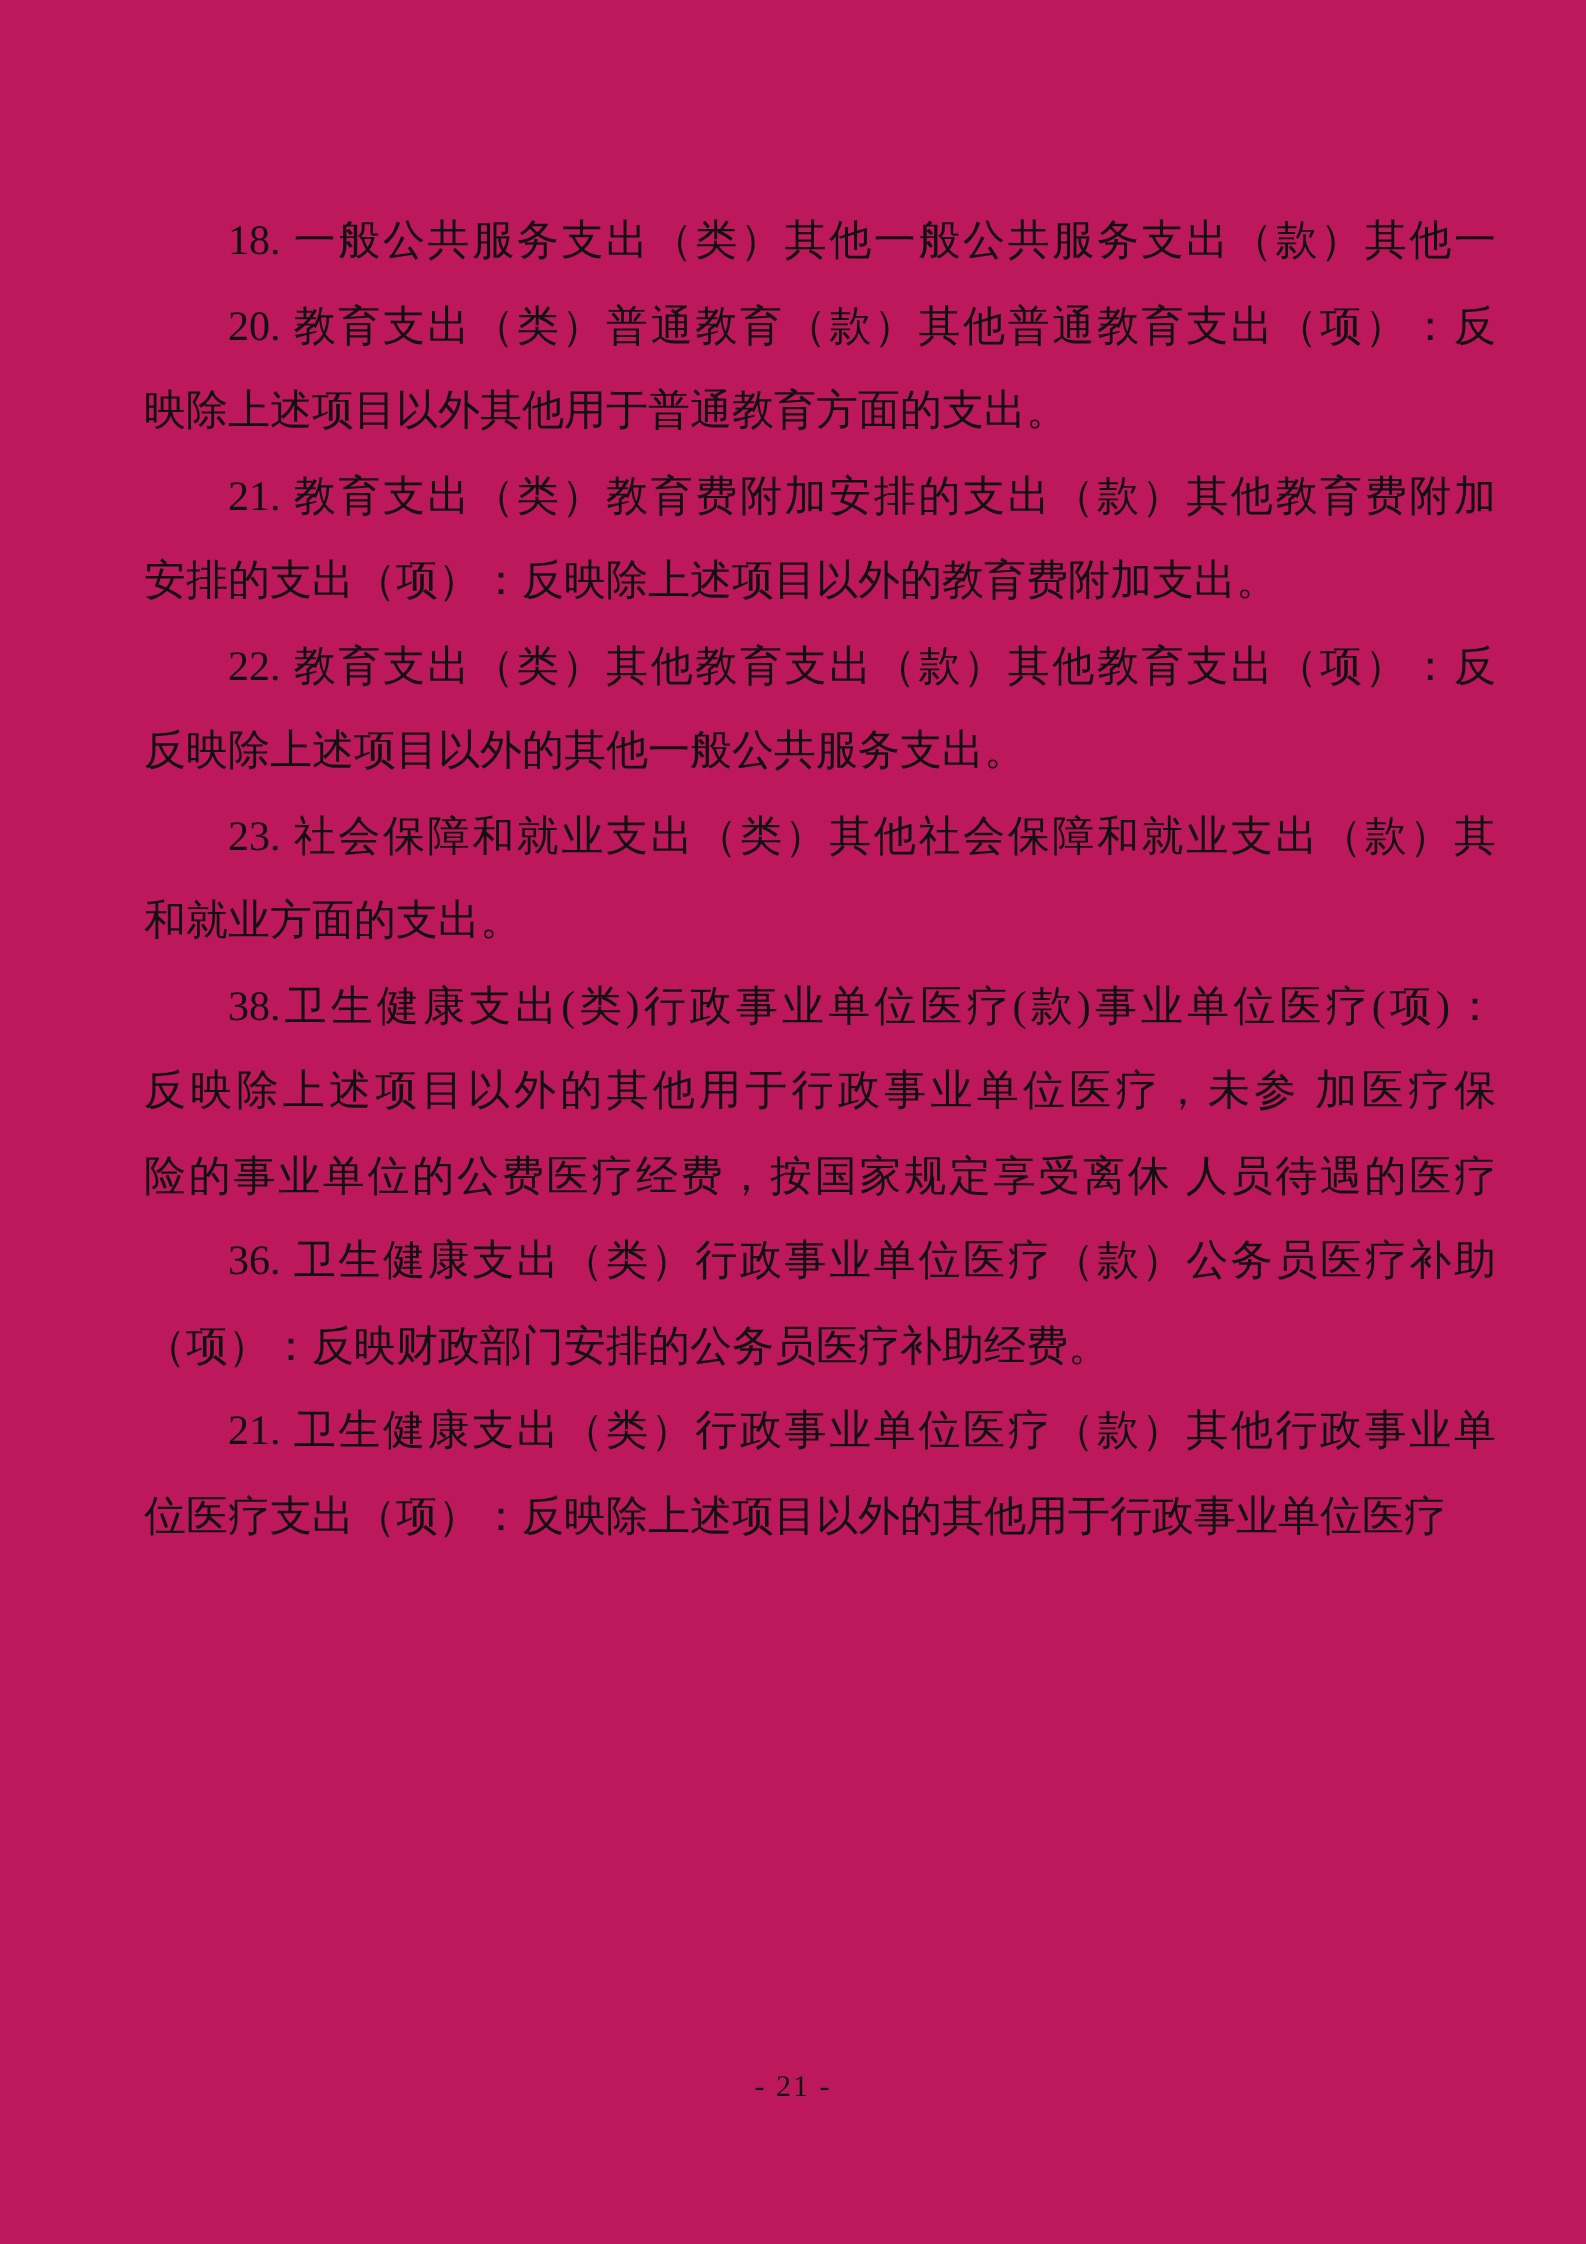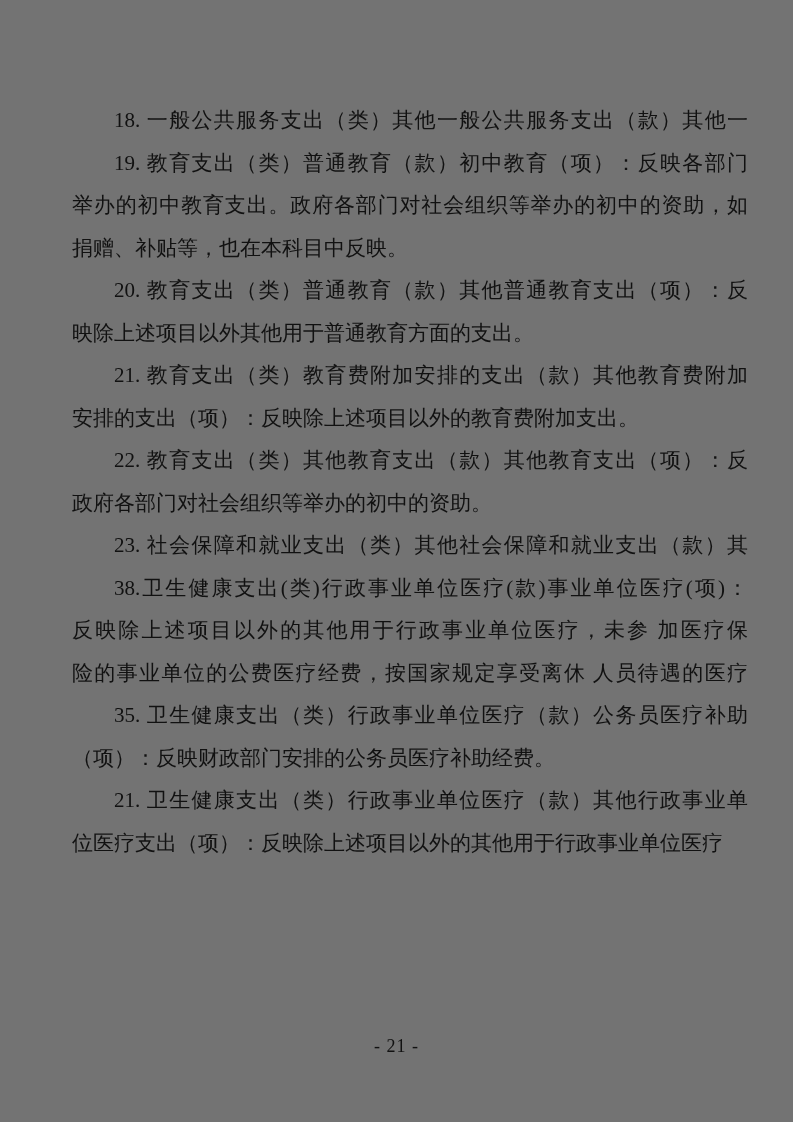--- a/index.html
+++ b/index.html
@@ -4,21 +4,21 @@
 <style>
   html, body {
     margin: 0;
     padding: 0;
     background: #ffffff;
   }
   .page {
     position: relative;
     width: 793px;
     height: 1122px;
-    background: #737373;
+    background: #be185d;
     overflow: hidden;
     font-family: "Liberation Serif", "DejaVu Serif", serif;
     color: #111111;
   }
   .content {
     position: absolute;
     left: 72px;
     top: 99px;
     width: 676px;
   }
@@ -40,68 +40,64 @@
   }
   .line.last {
     text-align-last: left;
   }
   .footer {
     position: absolute;
     left: 0;
     right: 0;
     top: 1036px;
     text-align: center;
-    font-size: 18px;
+    font-size: 15px;
     letter-spacing: 1px;
     color: #111111;
   }
 </style>
 </head>
 <body>
 
 <div class="page">
   <div class="content">
 
     <div class="para">
       <div class="line first">18. 一般公共服务支出（类）其他一般公共服务支出（款）其他一</div>
     </div>
 
-    <div class="para">
-      <div class="line first">19. 教育支出（类）普通教育（款）初中教育（项）：反映各部门</div>
-      <div class="line">举办的初中教育支出。政府各部门对社会组织等举办的初中的资助，如</div>
-      <div class="line last">捐赠、补贴等，也在本科目中反映。</div>
-    </div>
 
     <div class="para">
       <div class="line first">20. 教育支出（类）普通教育（款）其他普通教育支出（项）：反</div>
       <div class="line last">映除上述项目以外其他用于普通教育方面的支出。</div>
     </div>
 
     <div class="para">
       <div class="line first">21. 教育支出（类）教育费附加安排的支出（款）其他教育费附加</div>
       <div class="line last">安排的支出（项）：反映除上述项目以外的教育费附加支出。</div>
     </div>
 
     <div class="para">
       <div class="line first">22. 教育支出（类）其他教育支出（款）其他教育支出（项）：反</div>
-      <div class="line last">政府各部门对社会组织等举办的初中的资助。</div>
+      <div class="line last">反映除上述项目以外的其他一般公共服务支出。</div>
     </div>
 
     <div class="para">
       <div class="line first">23. 社会保障和就业支出（类）其他社会保障和就业支出（款）其</div>
+      <div class="line last">和就业方面的支出。</div>
     </div>
 
     <div class="para">
       <div class="line first">38.卫生健康支出(类)行政事业单位医疗(款)事业单位医疗(项)：</div>
       <div class="line">反映除上述项目以外的其他用于行政事业单位医疗，未参 加医疗保</div>
       <div class="line">险的事业单位的公费医疗经费，按国家规定享受离休 人员待遇的医疗</div>
     </div>
 
     <div class="para">
-      <div class="line first">35. 卫生健康支出（类）行政事业单位医疗（款）公务员医疗补助</div>
+      <div class="line first">36. 卫生健康支出（类）行政事业单位医疗（款）公务员医疗补助</div>
       <div class="line last">（项）：反映财政部门安排的公务员医疗补助经费。</div>
     </div>
 
     <div class="para">
       <div class="line first">21. 卫生健康支出（类）行政事业单位医疗（款）其他行政事业单</div>
       <div class="line last">位医疗支出（项）：反映除上述项目以外的其他用于行政事业单位医疗</div>
     </div>
 
   </div>
 

